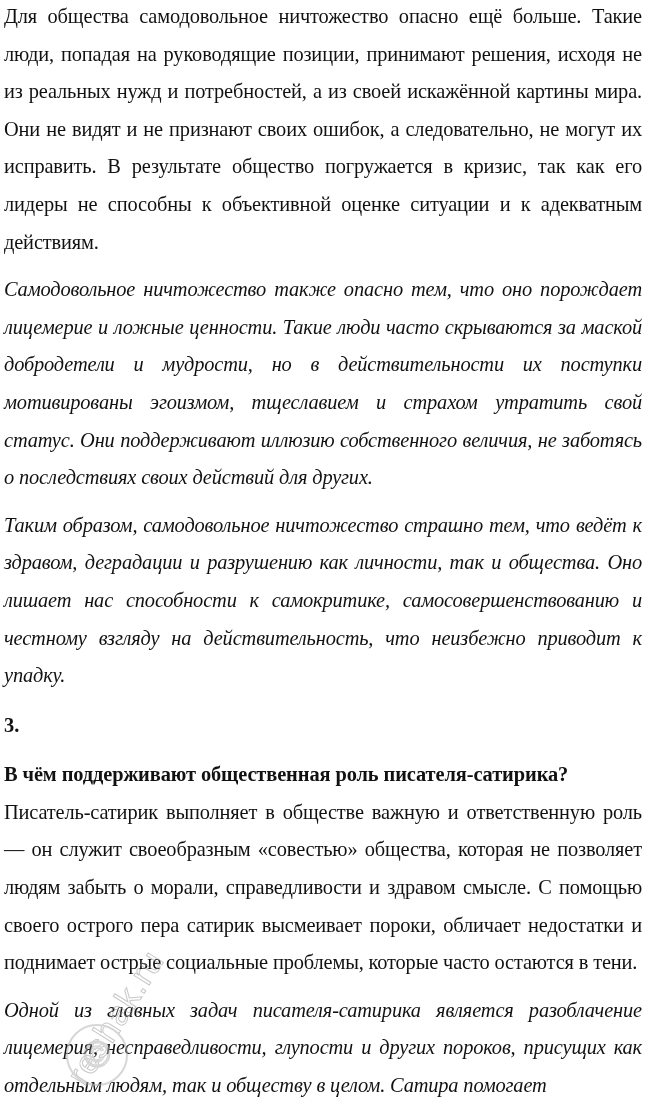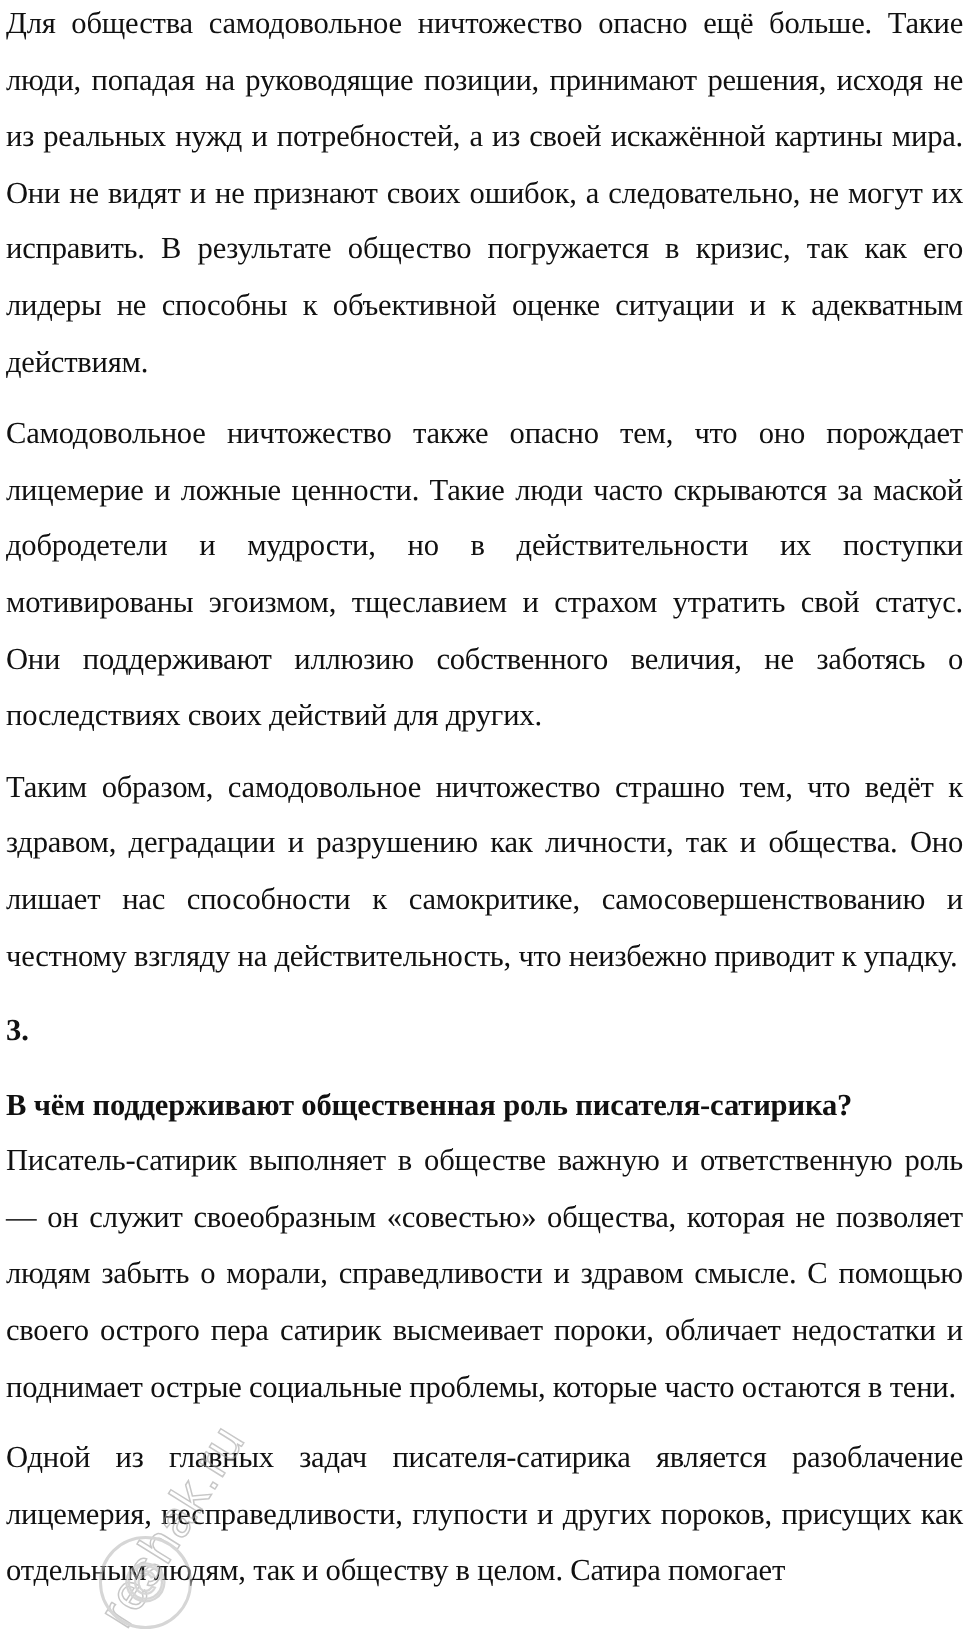--- a/index.html
+++ b/index.html
@@ -24,21 +24,21 @@
       box-sizing: border-box;
     }
     .para {
       margin: 0;
       font-size: 20.4px;
       line-height: 37.6px;
       text-align: justify;
       text-align-last: left;
       letter-spacing: -0.15px;
     }
-    .para + .para { margin-top: 10px; }
+    .para + .para { margin-top: 10px; font-style: italic; }
     .p1 { margin-top: -6px; }
     .heading-num {
       margin: 12px 0 0 0;
       font-size: 20.4px;
       line-height: 37.6px;
       font-weight: bold;
     }
     .heading-q {
       margin: 12px 0 0 0;
       font-size: 20.4px;

